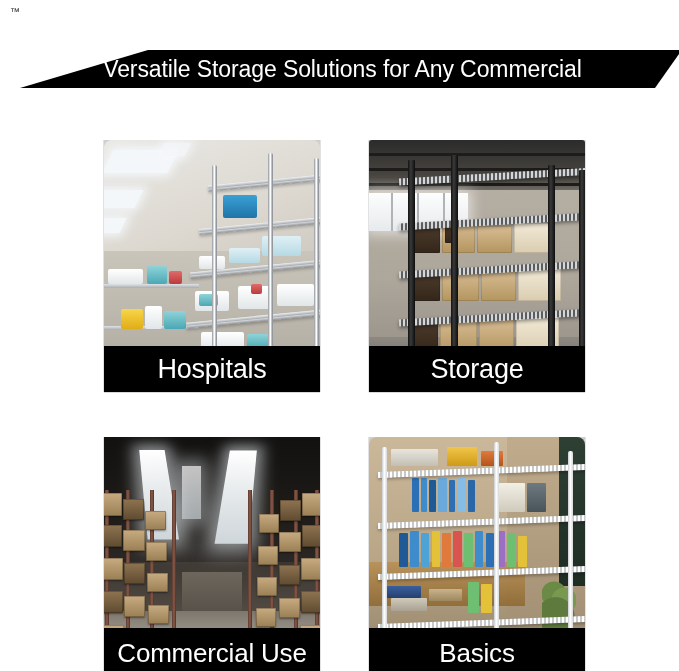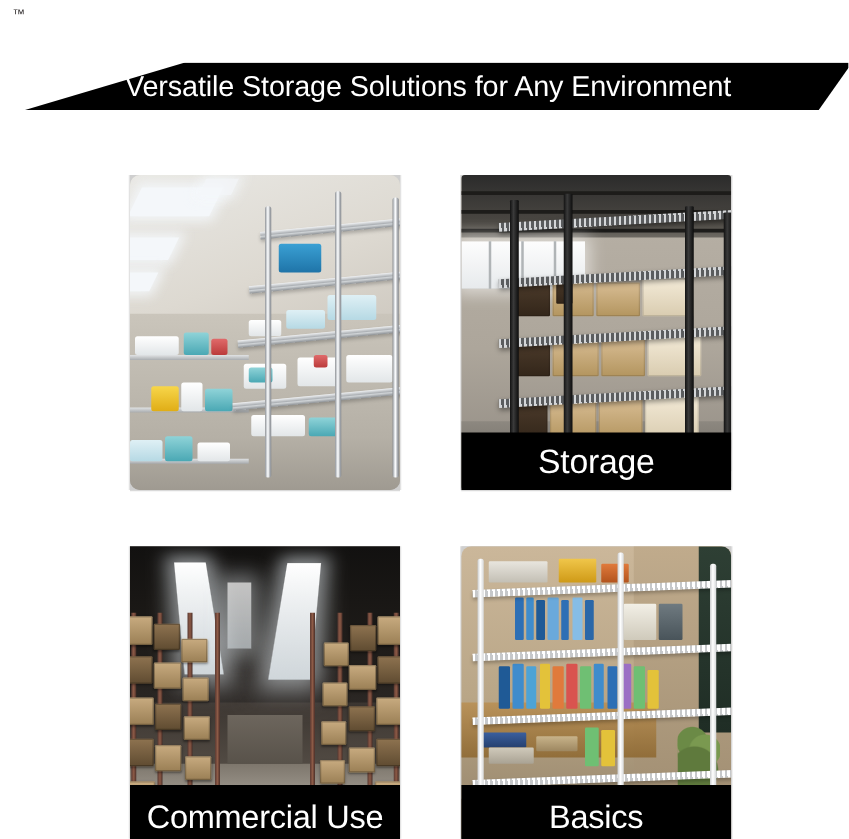--- a/index.html
+++ b/index.html
@@ -306,21 +306,21 @@
 </style>
 </head>
 <body>
 
 <div id="brand">
   <span id="brand-tm">™</span>
 </div>
 
 <div id="banner">
   <div id="banner-shape"></div>
-  <div id="banner-text">Versatile Storage Solutions for Any Environment</div>
+  <div id="banner-text">Versatile Storage Solutions for Any Commercial</div>
 </div>
 
 <div id="panels">
 
   <div class="panel r0 c0">
     <div class="photo ph-hospital">
       <div class="ceil"></div>
       <div class="lt lt1"></div>
       <div class="lt lt2"></div>
       <div class="lt lt3"></div>
@@ -350,20 +350,21 @@
       <div class="bx tea" style="left:44%;top:61%;width:9%;height:5%"></div>
       <div class="bx wht" style="left:62%;top:58%;width:16%;height:9%"></div>
       <div class="bx red" style="left:68%;top:57%;width:5%;height:4%"></div>
       <div class="bx wht" style="left:80%;top:57%;width:17%;height:9%"></div>
       <div class="bx wht" style="left:45%;top:76%;width:20%;height:7%"></div>
       <div class="bx tea" style="left:66%;top:77%;width:11%;height:6%"></div>
       <div class="post p1"></div>
       <div class="post p2"></div>
       <div class="post p3"></div>
     </div>
+    <div class="caption">Hospitals</div>
   </div>
 
   <div class="panel r0 c1">
     <div class="photo ph-garage">
       <div class="ceil"></div>
       <div class="beam b1"></div>
       <div class="beam b2"></div>
       <div class="beam b3"></div>
       <div class="win">
         <i style="left:22%"></i>

